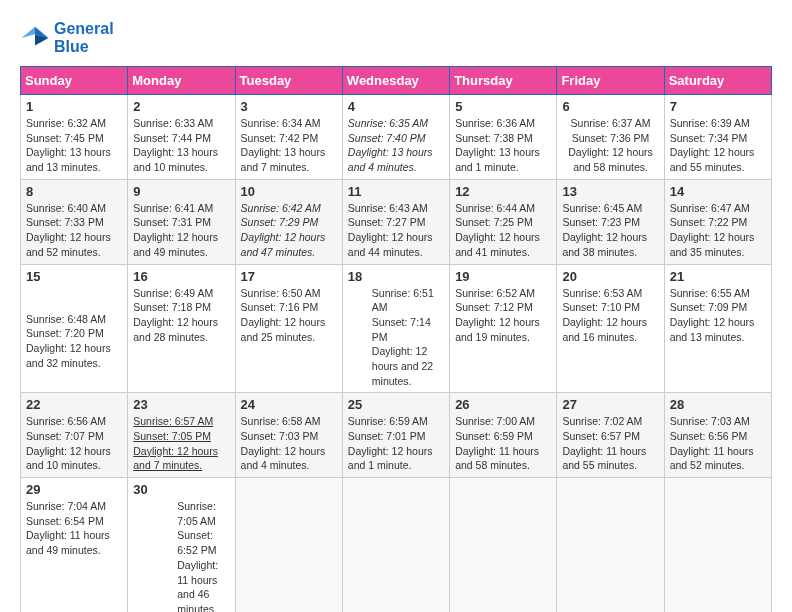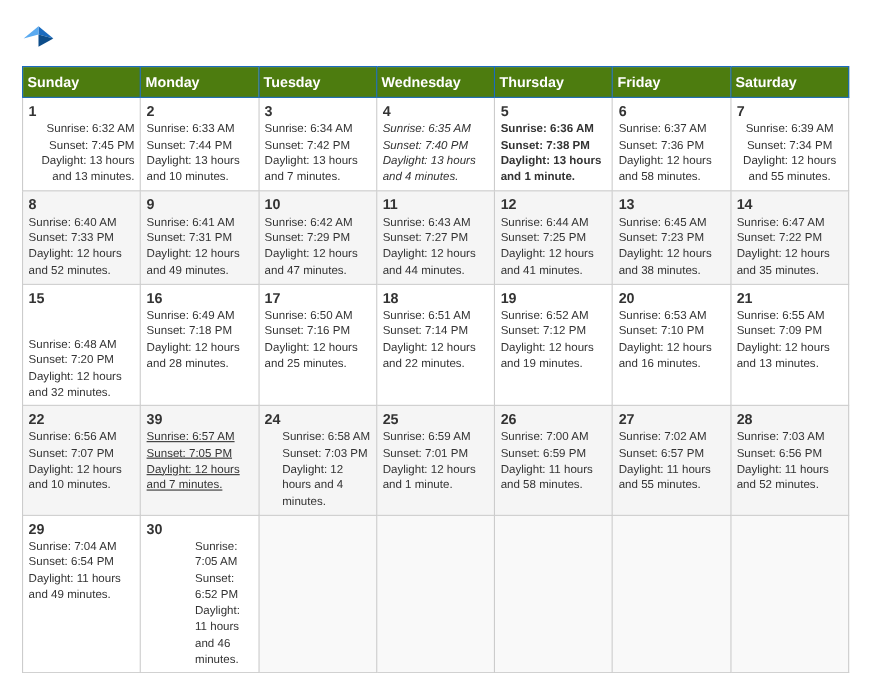--- a/index.html
+++ b/index.html
@@ -36,21 +36,21 @@
     .calendar-subtitle {
       font-size: 15px;
       color: #555;
     }
     table {
       width: 100%;
       border-collapse: collapse;
       font-size: 11px;
     }
     thead tr th {
-      background-color: #4d7c0f;
+      background-color: #ec4899;
       color: #fff;
       padding: 6px 4px;
       text-align: left;
       font-size: 13px;
       font-weight: bold;
       border: 1px solid #1a6bbf;
     }
     tbody tr td {
       border: 1px solid #ccc;
       vertical-align: top;
@@ -81,20 +81,24 @@
 </head>
 <body>
 
 <div class="header-section">
   <div class="logo">
     <svg class="logo-bird" viewBox="0 0 40 40" xmlns="http://www.w3.org/2000/svg">
       <polygon points="20,5 38,20 20,15" fill="#1a6bbf"></polygon>
       <polygon points="20,5 2,20 20,15" fill="#5aaaf0"></polygon>
       <polygon points="20,15 38,20 20,30" fill="#0d4d8a"></polygon>
     </svg>
+    <div>
+      <div style="font-size:16px;font-weight:bold;color:#1a6bbf;">General</div>
+      <div style="font-size:16px;font-weight:bold;color:#1a6bbf;">Blue</div>
+    </div>
   </div>
   <div class="title-section">
     <div class="calendar-title"></div>
     <div class="calendar-subtitle"></div>
   </div>
 </div>
 
 <table>
   <thead>
     <tr>
@@ -104,21 +108,21 @@
         <th>Wednesday</th>
         <th>Thursday</th>
         <th>Friday</th>
         <th>Saturday</th>
       </tr>
   </thead>
   <tbody id="calendar-body">
   <tr>
         <td>
           <span class="day-num">1</span>
-          <div class="day-info" style="white-space: pre-line; text-align: right;">Sunrise: 6:32 AM
+          <div class="day-info" style="white-space: pre-line;">Sunrise: 6:32 AM
 Sunset: 7:45 PM
 Daylight: 13 hours and 13 minutes.</div>
         </td>
         <td>
           <span class="day-num">2</span>
           <div class="day-info" style="white-space: pre-line;">Sunrise: 6:33 AM
 Sunset: 7:44 PM
 Daylight: 13 hours and 10 minutes.</div>
         </td>
         <td>
@@ -128,53 +132,53 @@
 Daylight: 13 hours and 7 minutes.</div>
         </td>
         <td>
           <span class="day-num">4</span>
           <div class="day-info" style="white-space: pre-line; font-style: italic;">Sunrise: 6:35 AM
 Sunset: 7:40 PM
 Daylight: 13 hours and 4 minutes.</div>
         </td>
         <td>
           <span class="day-num">5</span>
-          <div class="day-info" style="white-space: pre-line; font-weight: bold;">Sunrise: 6:36 AM
+          <div class="day-info" style="white-space: pre-line;">Sunrise: 6:36 AM
 Sunset: 7:38 PM
 Daylight: 13 hours and 1 minute.</div>
         </td>
         <td>
           <span class="day-num">6</span>
-          <div class="day-info" style="white-space: pre-line;">Sunrise: 6:37 AM
+          <div class="day-info" style="white-space: pre-line; text-align: center;">Sunrise: 6:37 AM
 Sunset: 7:36 PM
 Daylight: 12 hours and 58 minutes.</div>
         </td>
         <td>
           <span class="day-num">7</span>
-          <div class="day-info" style="white-space: pre-line; text-align: center;">Sunrise: 6:39 AM
+          <div class="day-info" style="white-space: pre-line;">Sunrise: 6:39 AM
 Sunset: 7:34 PM
 Daylight: 12 hours and 55 minutes.</div>
         </td>
       </tr>
       <tr>
         <td>
           <span class="day-num">8</span>
           <div class="day-info" style="white-space: pre-line;">Sunrise: 6:40 AM
 Sunset: 7:33 PM
 Daylight: 12 hours and 52 minutes.</div>
         </td>
         <td>
           <span class="day-num">9</span>
           <div class="day-info" style="white-space: pre-line;">Sunrise: 6:41 AM
 Sunset: 7:31 PM
 Daylight: 12 hours and 49 minutes.</div>
         </td>
         <td>
           <span class="day-num">10</span>
-          <div class="day-info" style="white-space: pre-line;">Sunrise: 6:42 AM
+          <div class="day-info" style="white-space: pre-line; font-style: italic;">Sunrise: 6:42 AM
 Sunset: 7:29 PM
 Daylight: 12 hours and 47 minutes.</div>
         </td>
         <td>
           <span class="day-num">11</span>
           <div class="day-info" style="white-space: pre-line;">Sunrise: 6:43 AM
 Sunset: 7:27 PM
 Daylight: 12 hours and 44 minutes.</div>
         </td>
         <td>
@@ -210,21 +214,21 @@
 Daylight: 12 hours and 28 minutes.</div>
         </td>
         <td>
           <span class="day-num">17</span>
           <div class="day-info" style="white-space: pre-line;">Sunrise: 6:50 AM
 Sunset: 7:16 PM
 Daylight: 12 hours and 25 minutes.</div>
         </td>
         <td>
           <span class="day-num">18</span>
-          <div class="day-info" style="white-space: pre-line;">Sunrise: 6:51 AM
+          <div class="day-info" style="white-space: pre-line; margin-left: 24px;">Sunrise: 6:51 AM
 Sunset: 7:14 PM
 Daylight: 12 hours and 22 minutes.</div>
         </td>
         <td>
           <span class="day-num">19</span>
           <div class="day-info" style="white-space: pre-line;">Sunrise: 6:52 AM
 Sunset: 7:12 PM
 Daylight: 12 hours and 19 minutes.</div>
         </td>
         <td>
@@ -241,28 +245,28 @@
         </td>
       </tr>
       <tr>
         <td>
           <span class="day-num">22</span>
           <div class="day-info" style="white-space: pre-line;">Sunrise: 6:56 AM
 Sunset: 7:07 PM
 Daylight: 12 hours and 10 minutes.</div>
         </td>
         <td>
-          <span class="day-num">39</span>
+          <span class="day-num">23</span>
           <div class="day-info" style="white-space: pre-line; text-decoration: underline;">Sunrise: 6:57 AM
 Sunset: 7:05 PM
 Daylight: 12 hours and 7 minutes.</div>
         </td>
         <td>
           <span class="day-num">24</span>
-          <div class="day-info" style="white-space: pre-line; margin-left: 16px;">Sunrise: 6:58 AM
+          <div class="day-info" style="white-space: pre-line;">Sunrise: 6:58 AM
 Sunset: 7:03 PM
 Daylight: 12 hours and 4 minutes.</div>
         </td>
         <td>
           <span class="day-num">25</span>
           <div class="day-info" style="white-space: pre-line;">Sunrise: 6:59 AM
 Sunset: 7:01 PM
 Daylight: 12 hours and 1 minute.</div>
         </td>
         <td>

